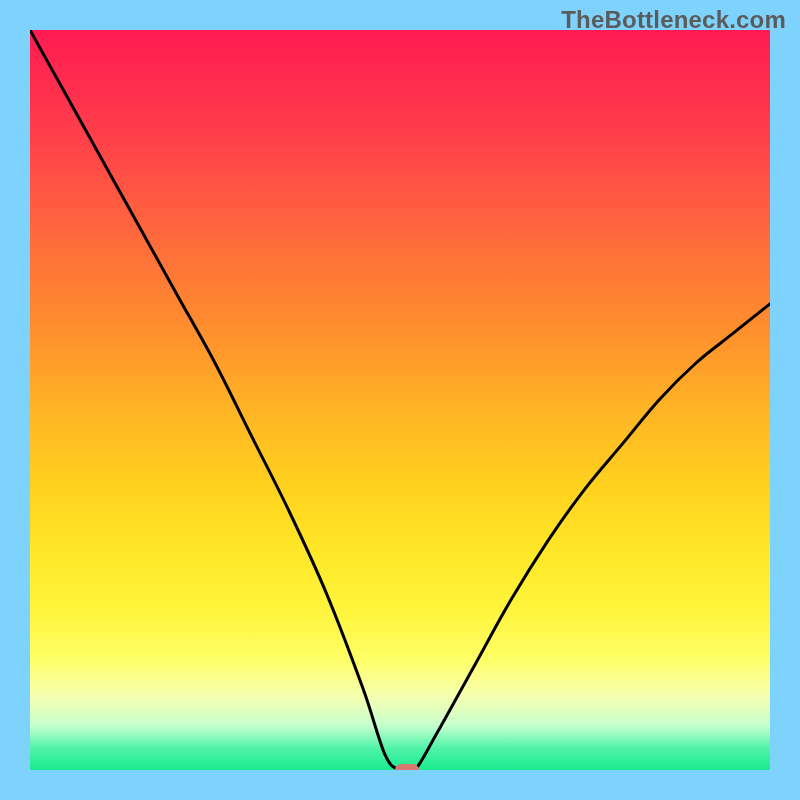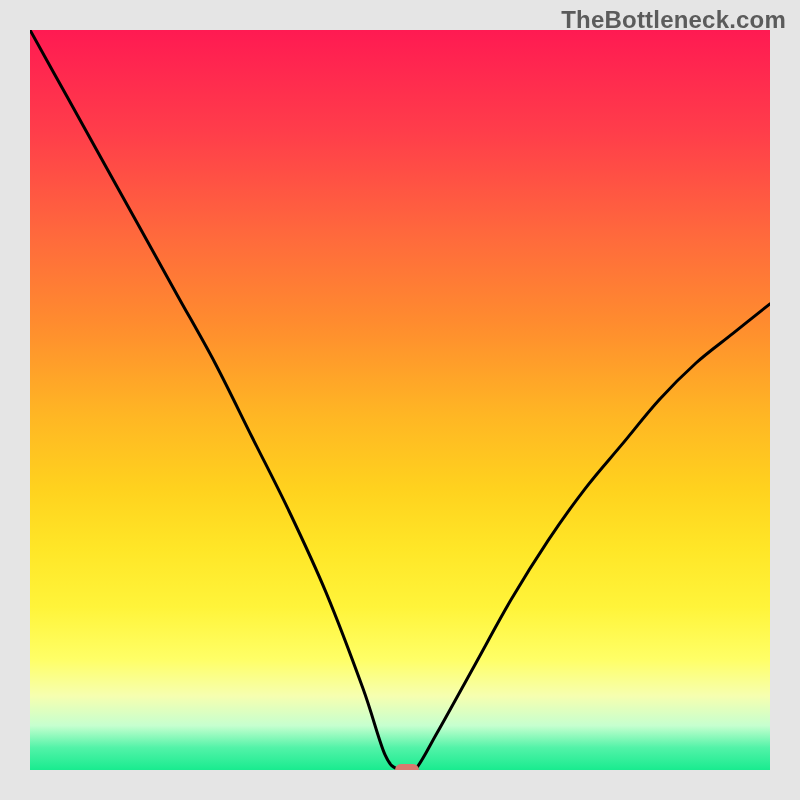--- a/index.html
+++ b/index.html
@@ -7,21 +7,21 @@
     padding: 0;
     width: 800px;
     height: 800px;
     background: #000;
     overflow: hidden;
   }
   .frame {
     position: relative;
     width: 800px;
     height: 800px;
-    background: #e5e5e5;
+    background: #7dd3fc;
   }
   .watermark {
     position: absolute;
     top: 6px;
     right: 14px;
     font-family: Arial, Helvetica, sans-serif;
     font-size: 24px;
     font-weight: 600;
     color: #5b5b5b;
     letter-spacing: 0.2px;

